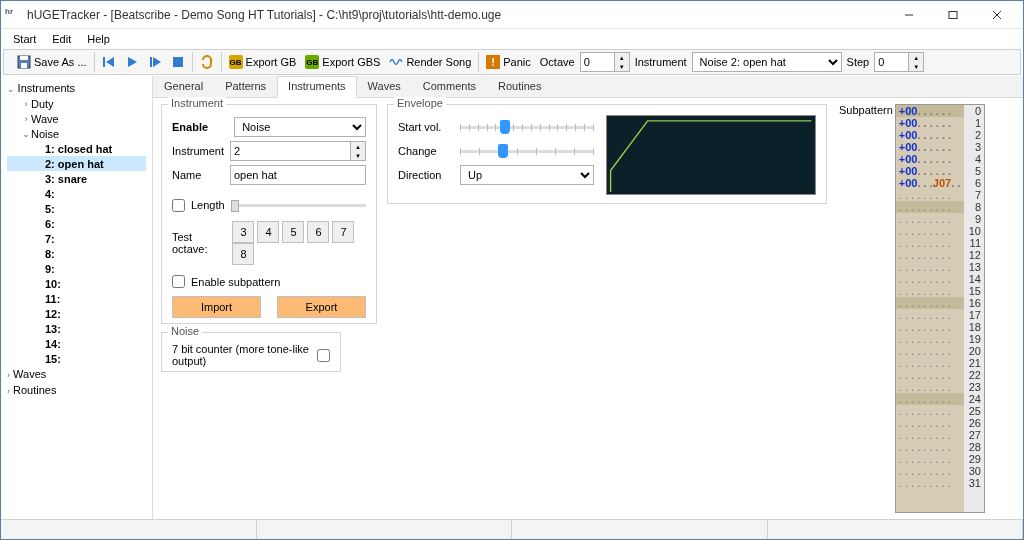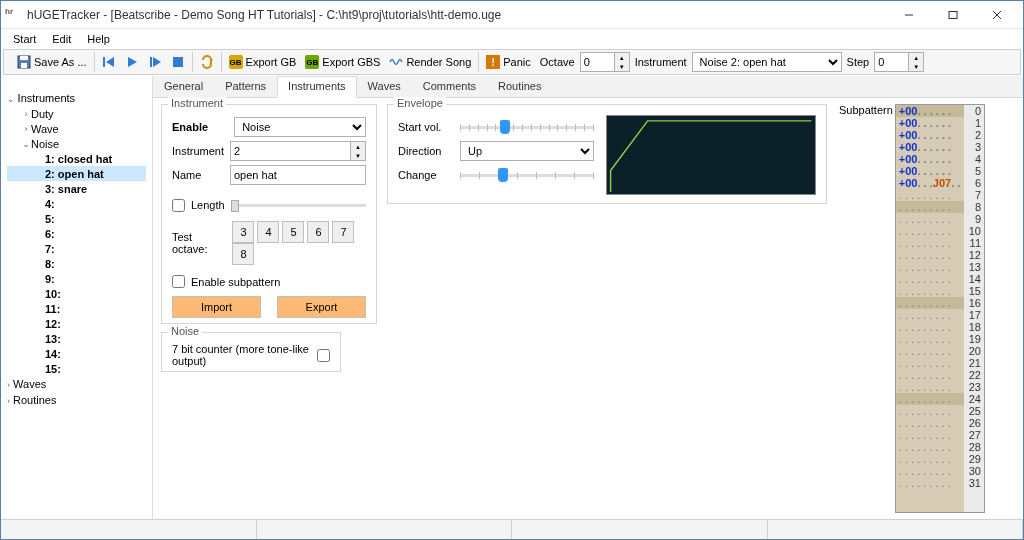--- a/index.html
+++ b/index.html
@@ -19,21 +19,21 @@
   .tb-sep { width: 1px; height: 20px; background: #d0d0d0; margin: 0 2px; }
   .tb-btn svg { width: 14px; height: 14px; }
   .label { padding: 0 4px; }
   select, input[type=text], input[type=number] { height: 20px; border: 1px solid #b0b0b0; background: #fff; padding: 0 3px; font-size: 11px; }
   .spin { display: inline-flex; align-items: center; }
   .spin input { width: 34px; text-align: left; border-right: none; }
   .spin .arrows { width: 16px; height: 20px; border: 1px solid #b0b0b0; display: flex; flex-direction: column; }
   .spin .arrows div { flex: 1; display: flex; align-items: center; justify-content: center; font-size: 6px; background: #f0f0f0; }
   
   .main { flex: 1; display: flex; min-height: 0; }
-  .sidebar { width: 152px; border-right: 1px solid #ddd; padding: 14px 2px; overflow: hidden; }
+  .sidebar { width: 152px; border-right: 1px solid #ddd; padding: 4px 2px; overflow: hidden; }
   .side-head { font-size: 11px; padding: 2px 4px; }
   .tree { padding: 0 4px; }
   .tree .row { display: flex; align-items: center; height: 15px; white-space: nowrap; }
   .chev { width: 10px; text-align: center; color: #666; font-size: 9px; }
   .tree .sel { background: #cce8ff; }
   .indent1 { padding-left: 14px; }
   .indent2 { padding-left: 28px; font-weight: bold; }
   .content { flex: 1; display: flex; flex-direction: column; min-width: 0; }
   .tabs { height: 22px; display: flex; border-bottom: 1px solid #d9d9d9; background: #f2f2f2; }
   .tab { padding: 3px 10px 2px; border: 1px solid transparent; border-bottom: none; color: #333; }
@@ -360,40 +360,40 @@
                       <i></i>
                       <i></i>
                       <i></i>
                       <i></i>
                       <i></i>
                     </div>
                     <div class="thumb" style="left:30%"></div>
                   </div>
               </div>
               <div class="form-row">
-                  <span class="lab">Direction</span>
-                  <select style="flex:1"><option>Up</option></select>
-                </div>
-              <div class="form-row">
                   <span class="lab">Change</span>
                 <div class="slider">
                     <div class="track"></div>
                     <div class="ticks">
                       <i></i>
                       <i></i>
                       <i></i>
                       <i></i>
                       <i></i>
                       <i></i>
                       <i></i>
                       <i></i>
                     </div>
                     <div class="thumb" style="left:28%"></div>
                   </div>
               </div>
+              <div class="form-row">
+                  <span class="lab">Direction</span>
+                  <select style="flex:1"><option>Up</option></select>
+                </div>
             </div>
             <div class="env-graph">
               <svg viewBox="0 0 210 80">
                   <polyline points="2,78 2,56 40,5 208,5" fill="none" stroke="#8fce4a" stroke-width="1.5"></polyline>
                 </svg>
             </div>
           </div>
         </div>
       </div>
 

